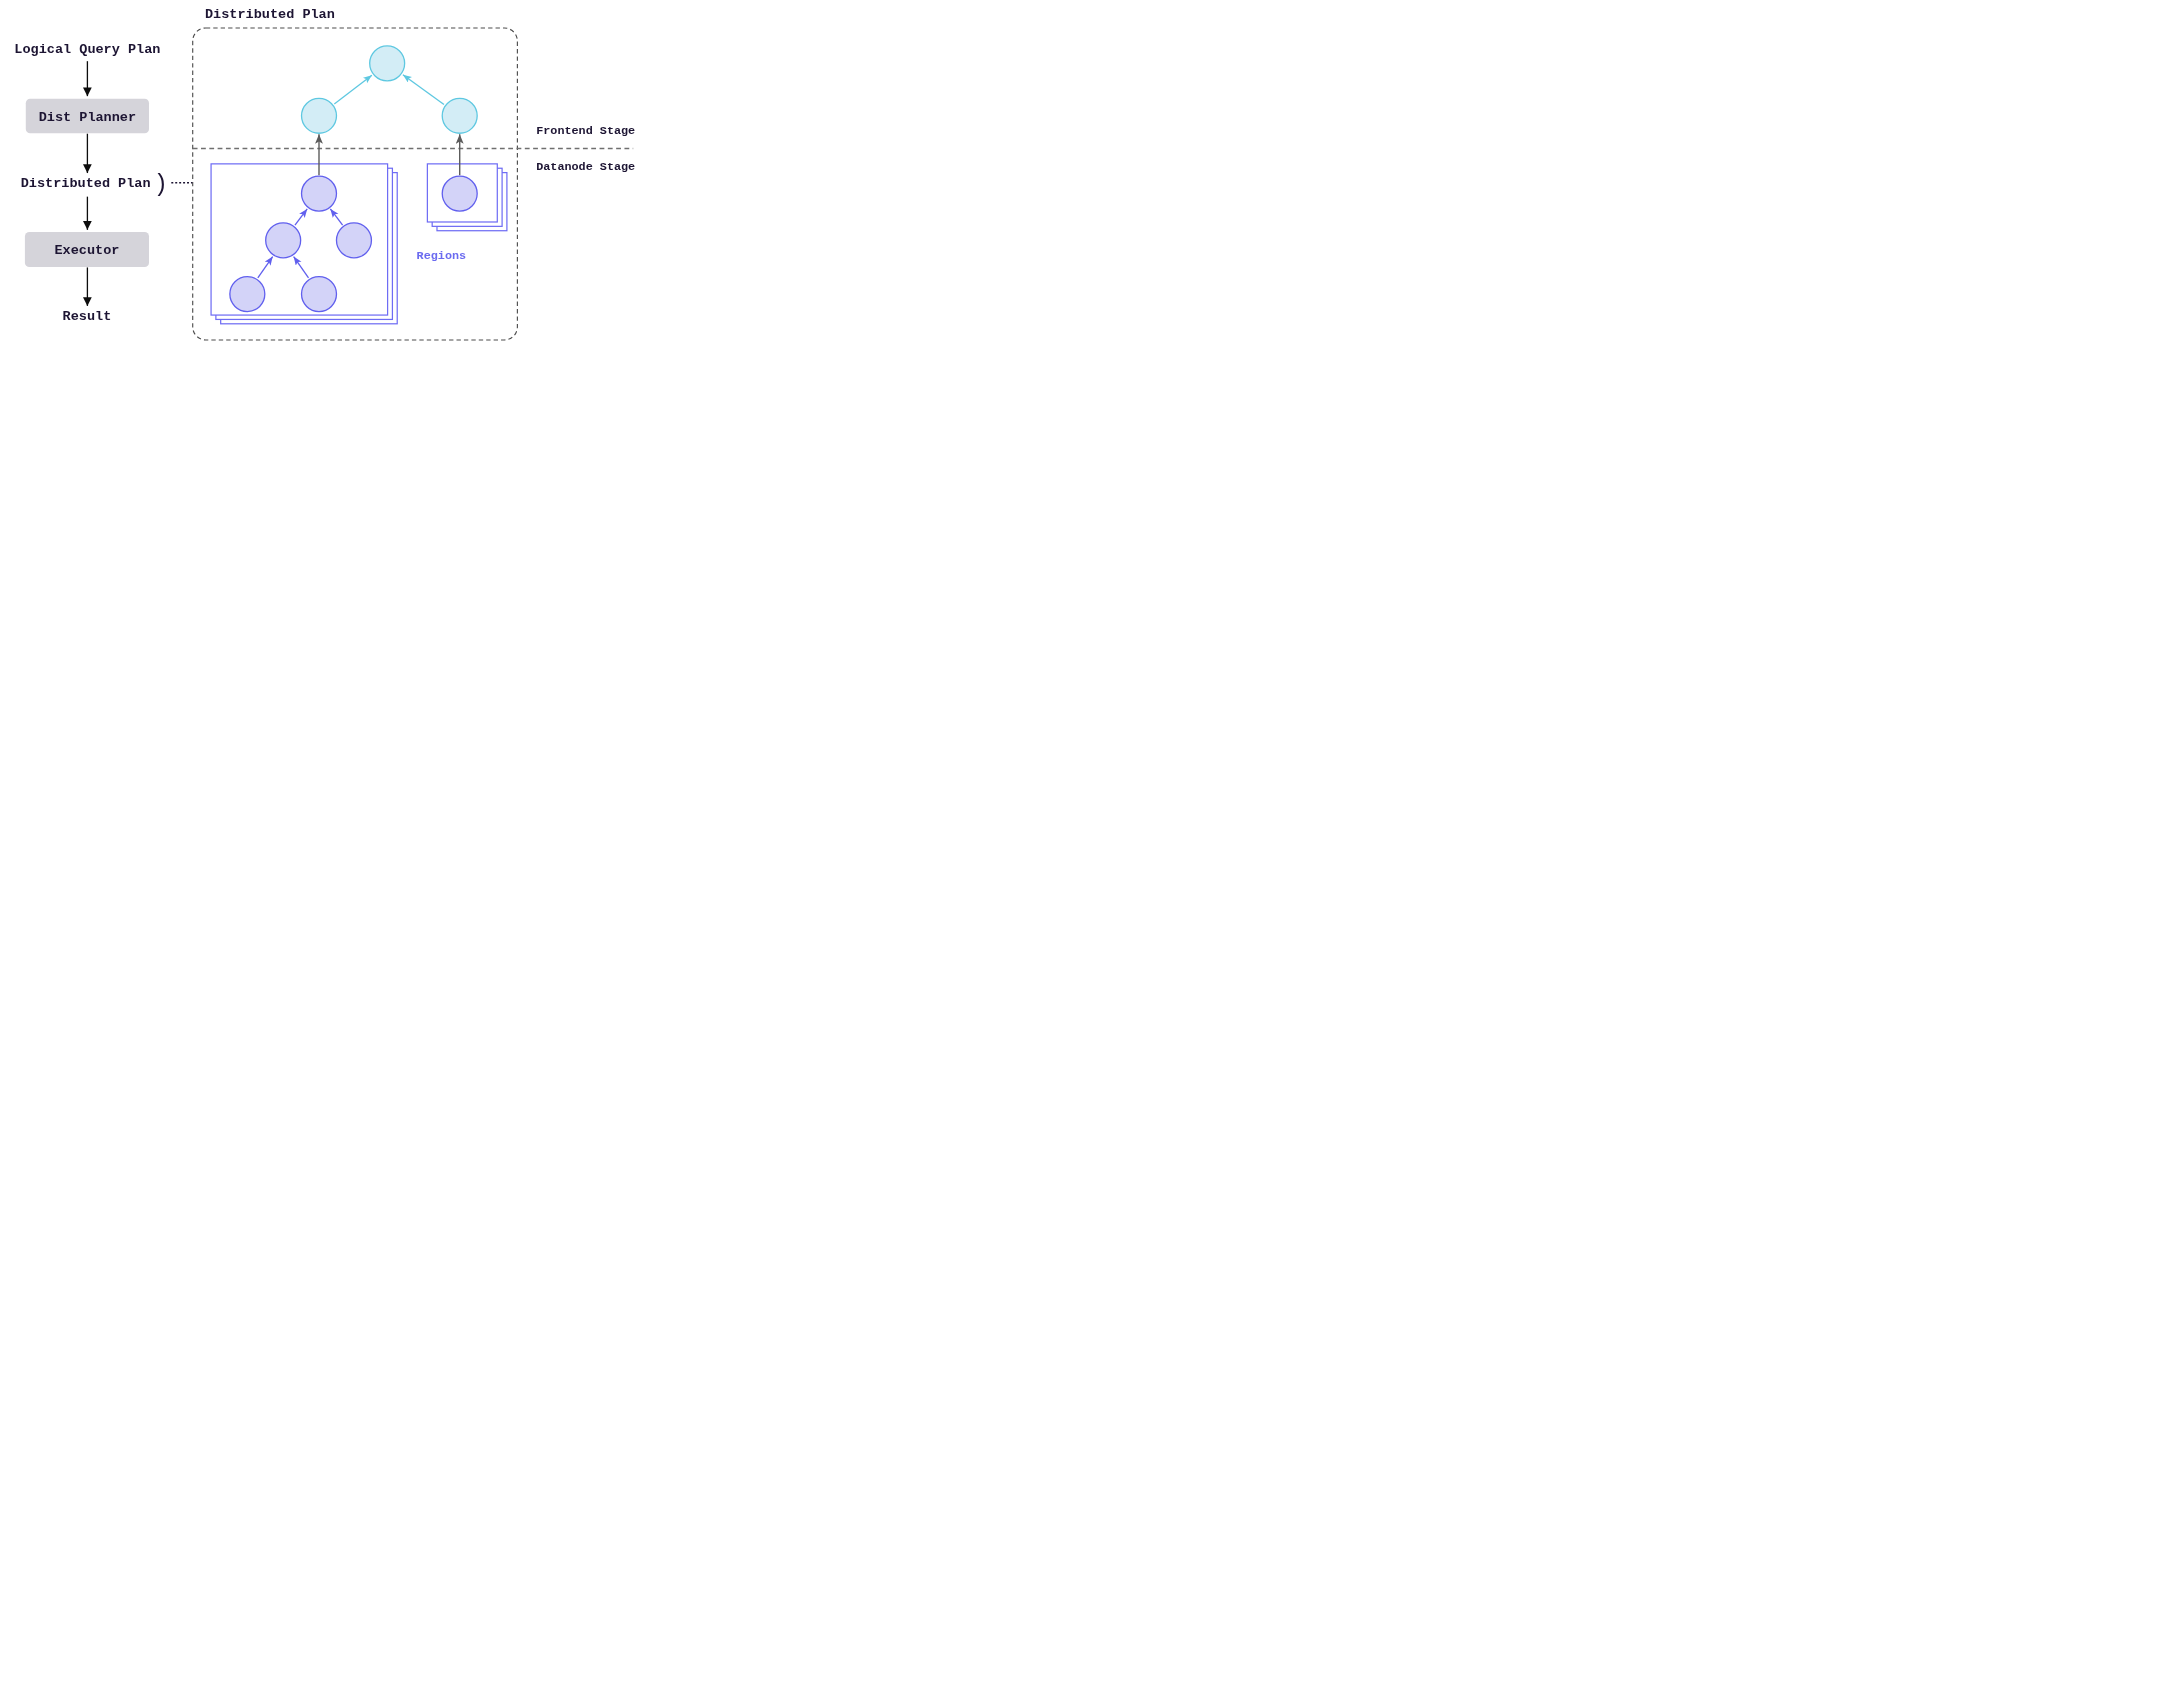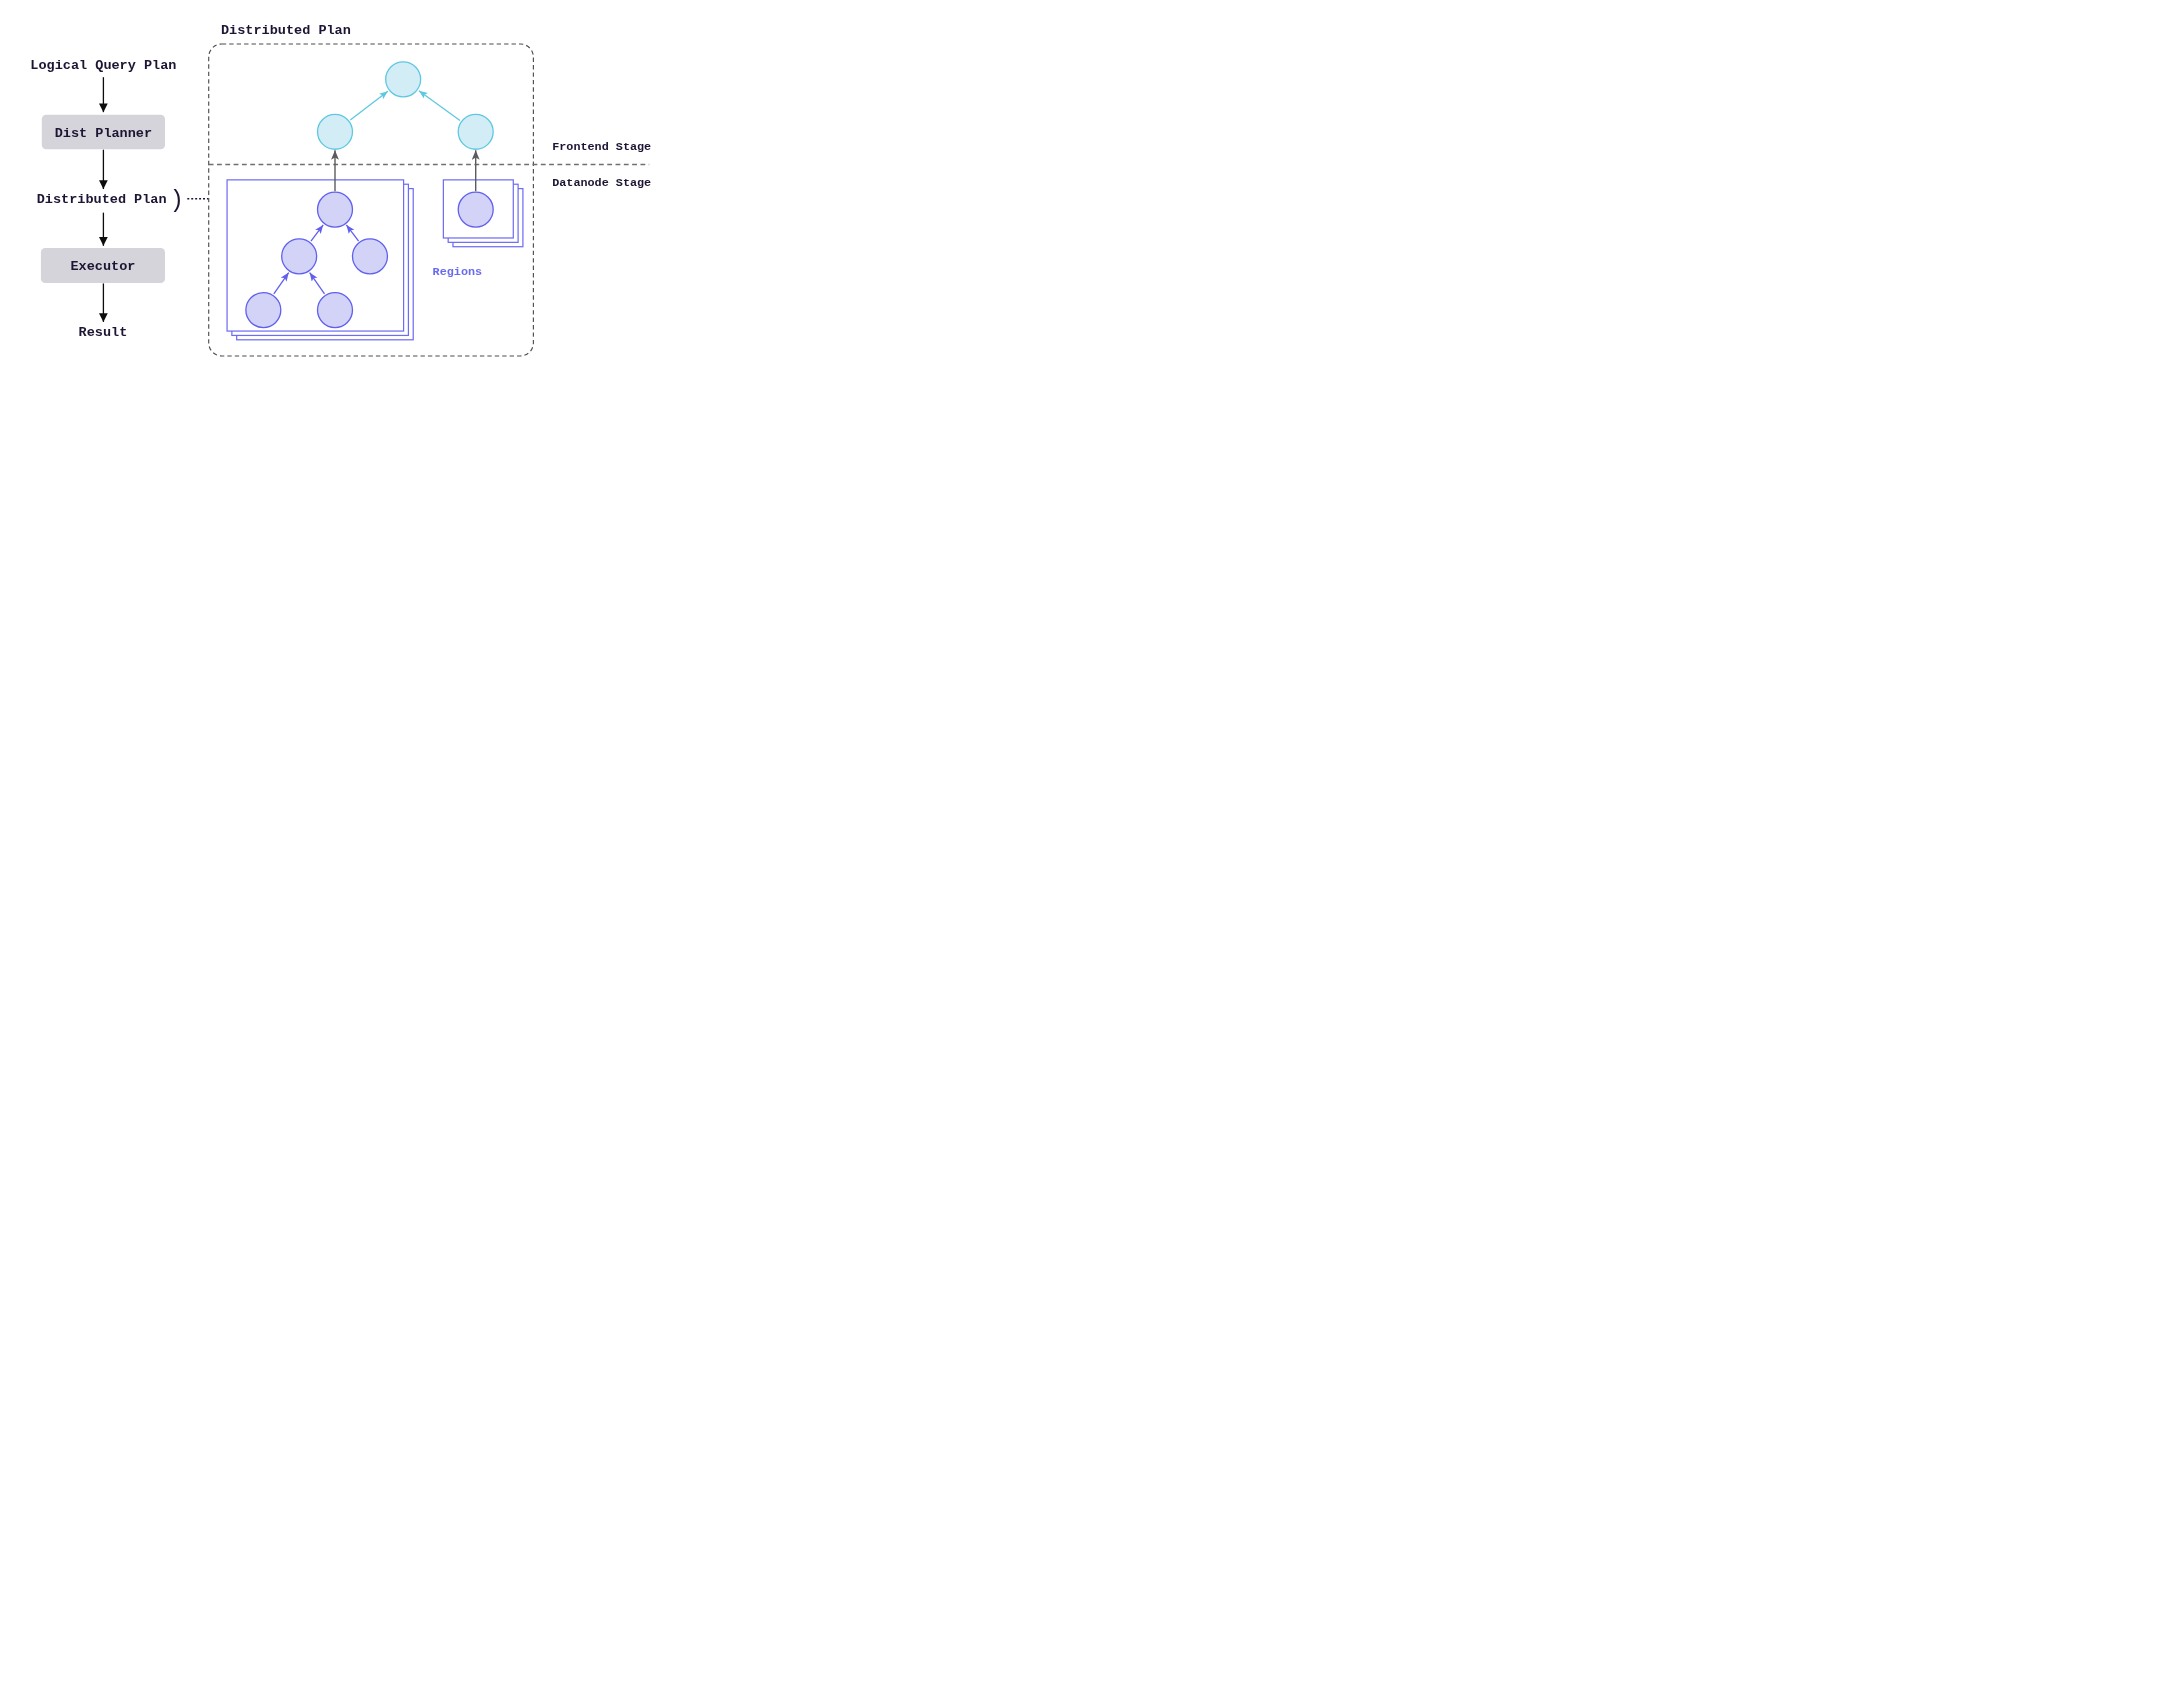--- a/index.html
+++ b/index.html
@@ -1,16 +1,16 @@
 <!DOCTYPE html>
 <html style="--ink: #1d1533; --box_fill: #d5d4da; --black_arrow: #0d0d0d; --dashed_border: #4c4c4c; --divider: #6f6f6f; --gray_arrow: #5b5b5b; --cyan_fill: #d3edf6; --cyan_stroke: #5ec8e1; --purple_fill: #d3d3f8; --purple_stroke: #6160ee; --purple_box: #6e6cf4; --regions_text: #6a6af0;font-size:7px"><head>
 <meta charset="utf-8">
 <style>
   html,body{margin:0;padding:0;background:#ffffff;}
-  .stage-wrap{width:100%;max-width:638px;margin:16px;}
+  .stage-wrap{width:100%;max-width:638px;margin:0;}
   svg{display:block;width:100%;height:auto;background:#ffffff;}
   text{font-family:"Liberation Mono","DejaVu Sans Mono",monospace;font-weight:bold;}
   .ink{fill:var(--ink);}
   .t31{font-size:31px;}
   .t27{font-size:27px;}
   .t54{font-size:54px;font-weight:normal;}
   .gray-box{fill:var(--box_fill);stroke:none;}
   .flow-line{stroke:var(--black_arrow);stroke-width:3;fill:none;}
   .connector{stroke:var(--ink);stroke-width:3.4;stroke-dasharray:4.5 4.5;fill:none;}
   .dash-box{fill:none;stroke:var(--dashed_border);stroke-width:2.6;stroke-dasharray:10 7;}

